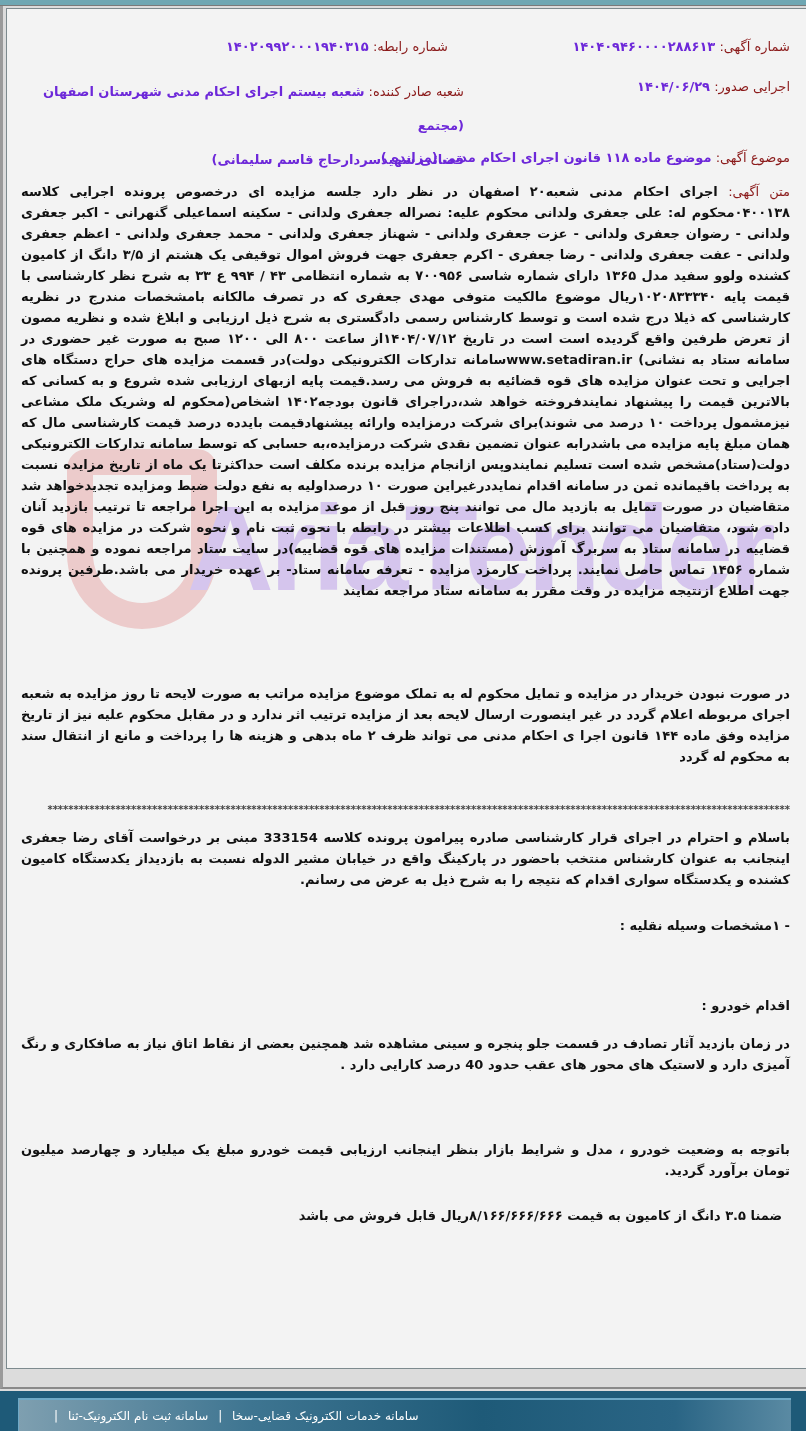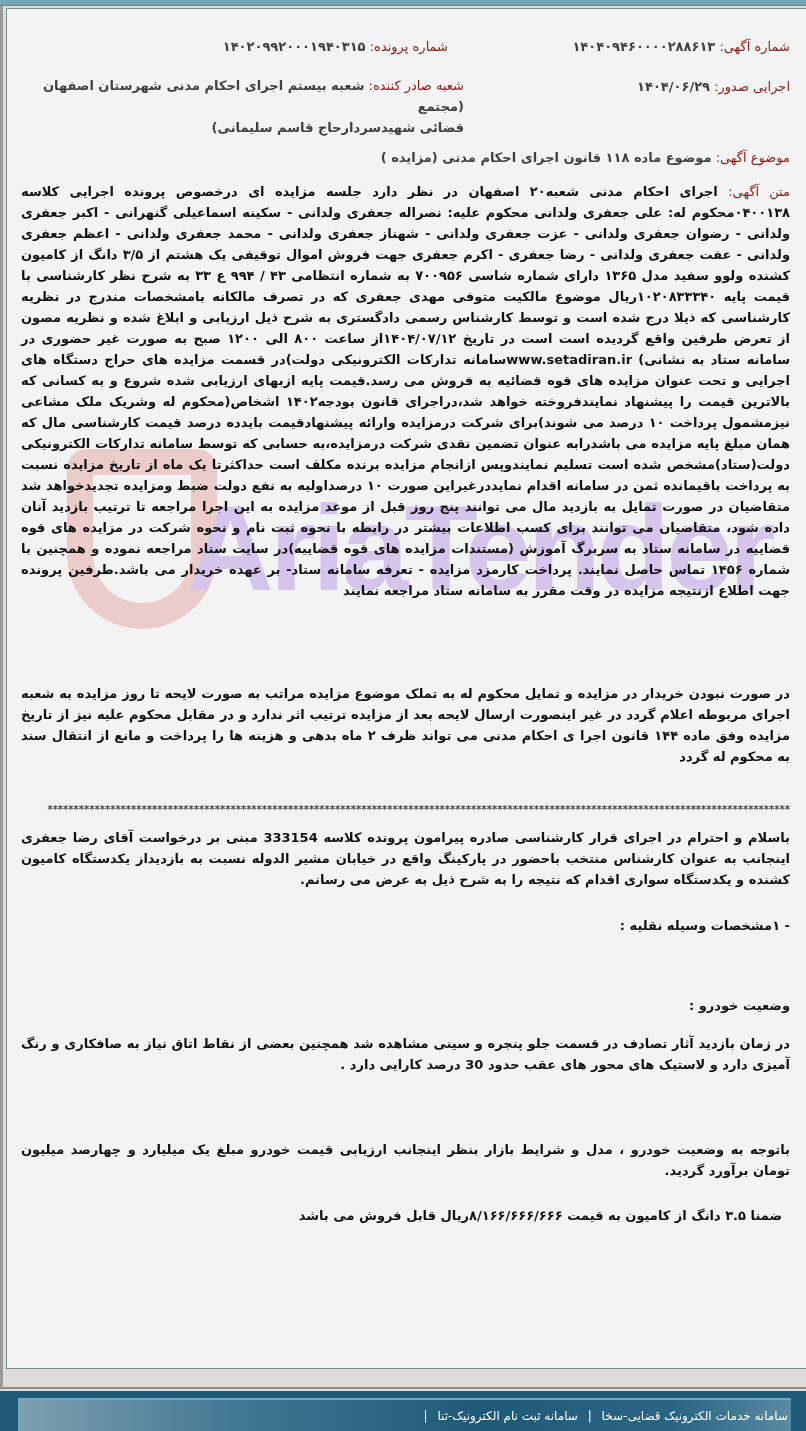--- a/index.html
+++ b/index.html
@@ -5,38 +5,38 @@
     * { box-sizing: border-box; margin: 0; padding: 0; }
     html, body { width: 806px; height: 1431px; overflow: hidden; background: #dcdcdc; }
     body { position: relative; font-family: "DejaVu Sans", "Liberation Sans", sans-serif; direction: rtl; }
 
     .top-bar { position: absolute; top: 0; left: 0; width: 806px; height: 6px; background: #6fa7b3; border-bottom: 1px solid #7a7a7a; }
     .outer-frame { position: absolute; top: 6px; left: 0; width: 806px; height: 1383px; background: #dcdcdc; border-left: 3px solid #9a9a9a; border-bottom: 2px solid #8a8a8a; }
     .panel { position: absolute; top: 2px; left: 3px; right: 0; height: 1361px; background: #f3f3f3; border-left: 1px solid #7d8a8e; border-top: 1px solid #7d8a8e; border-bottom: 1px solid #7d8a8e; }
 
     .meta-row { position: absolute; right: 16px; font-size: 13px; color: #222; white-space: nowrap; }
     .label { color: #8b1a1a; font-size: 13px; }
-    .value { color: #404040; font-weight: bold; font-size: 13px; }
+    .value { color: #6d28d9; font-weight: bold; font-size: 13px; }
 
-    .issuer-block { position: absolute; left: 30px; top: 71px; width: 430px; text-align: right; line-height: 21px; font-size: 13px; }
+    .issuer-block { position: absolute; left: 30px; top: 71px; width: 430px; text-align: right; line-height: 34px; font-size: 13px; }
 
     .subject-row { position: absolute; right: 16px; top: 141px; font-size: 13px; white-space: nowrap; }
 
     .body-text { position: absolute; right: 16px; left: 14px; font-size: 13px; font-weight: bold; color: #111; line-height: 21px; text-align: justify; text-align-last: right; }
     .body-text p { margin: 0; }
 
     .stars { position: absolute; right: 16px; left: 14px; top: 795px; font-size: 10px; color: #444; letter-spacing: 0px; overflow: hidden; white-space: nowrap; font-weight: bold; }
 
     .watermark { position: absolute; left: 60px; top: 430px; width: 380px; height: 260px; pointer-events: none; opacity: 0.22; }
     .wm-shield { position: absolute; left: 0; top: 10px; width: 150px; height: 180px; border: 26px solid #d64040; border-radius: 20px 20px 75px 75px; }
     .wm-text { position: absolute; left: 120px; top: 40px; font-family: "Liberation Sans", sans-serif; font-size: 120px; font-weight: bold; color: #6d28d9; direction: ltr; letter-spacing: -4px; }
 
     .footer { position: absolute; top: 1391px; left: 0; width: 806px; height: 40px; background: #1e5a78; }
     .footer-inner { position: absolute; top: 7px; left: 18px; width: 773px; height: 33px; background: linear-gradient(to right, #7e9fb0 0%, #3e7591 30%, #1e5a78 60%, #2a6585 85%, #5a8aa3 100%); border-top: 2px solid #6ea9c6; border-left: 1px solid #6ea9c6; }
-    .footer-links { position: absolute; top: 9px; left: 0; right: 0; text-align: right; font-size: 12px; color: #ffffff; direction: rtl; white-space: nowrap; }
+    .footer-links { position: absolute; top: 9px; left: 0; right: 0; text-align: left; font-size: 12px; color: #ffffff; direction: rtl; white-space: nowrap; padding-left: 32px; }
     .footer-links span { padding: 0 3px; }
     .sep { color: #ffffff; }
   </style>
 </head>
 <body>
 
 <div class="top-bar"></div>
 
 <div class="outer-frame">
   <div class="panel">
@@ -45,21 +45,21 @@
       <div class="wm-shield"></div>
       <div class="wm-text">AriaTender</div>
     </div>
 
     <div class="meta-row" style="top: 30px; right: 16px;">
       <span class="label">شماره آگهی:</span>
       <span class="value">۱۴۰۴۰۹۴۶۰۰۰۰۲۸۸۶۱۳</span>
     </div>
 
     <div class="meta-row" style="top: 30px; right: 358px;">
-      <span class="label">شماره پرونده:</span>
+      <span class="label">شماره رابطه:</span>
       <span class="value">۱۴۰۲۰۹۹۲۰۰۰۱۹۴۰۳۱۵</span>
     </div>
 
     <div class="meta-row" style="top: 70px; right: 16px;">
       <span class="label">اجرایی صدور:</span>
       <span class="value">۱۴۰۴/۰۶/۲۹</span>
     </div>
 
     <div class="issuer-block" style="right: 342px; left: 26px; top: 66px;">
       <span class="label">شعبه صادر کننده:</span>
@@ -79,22 +79,22 @@
       </p>
     </div>
 
     <div class="body-text" style="top: 674px;">در صورت نبودن خریدار در مزایده و تمایل محکوم له به تملک موضوع مزایده مراتب به صورت لایحه تا روز مزایده  به شعبه اجرای مربوطه اعلام گردد  در غیر اینصورت ارسال لایحه بعد از مزایده ترتیب اثر ندارد  و در مقابل محکوم علیه نیز از تاریخ مزایده وفق ماده ۱۴۴ قانون اجرا ی احکام مدنی می تواند ظرف ۲ ماه بدهی و هزینه ها را پرداخت و مانع از انتقال سند به محکوم له گردد</div>
 
     <div class="stars">**********************************************************************************************************************************************</div>
 
     <div class="body-text" style="top: 818px;">باسلام و احترام در اجرای قرار کارشناسی صادره پیرامون پرونده کلاسه 333154 مبنی بر درخواست آقای رضا جعفری اینجانب به عنوان کارشناس منتخب باحضور در پارکینگ واقع در خیابان مشیر الدوله نسبت به بازدیداز یکدستگاه کامیون کشنده و یکدستگاه سواری اقدام که نتیجه را به شرح ذیل به عرض می رسانم.</div>
 
     <div class="body-text" style="top: 906px;">- ۱مشخصات وسیله نقلیه :</div>
-    <div class="body-text" style="top: 986px;">وضعیت خودرو :</div>
-    <div class="body-text" style="top: 1024px;">در زمان بازدید آثار تصادف در قسمت جلو پنجره و سینی مشاهده شد همچنین بعضی از نقاط  اتاق نیاز به صافکاری و رنگ آمیزی دارد و لاستیک های محور های عقب حدود 30 درصد کارایی دارد .</div>
+    <div class="body-text" style="top: 986px;">اقدام خودرو :</div>
+    <div class="body-text" style="top: 1024px;">در زمان بازدید آثار تصادف در قسمت جلو پنجره و سینی مشاهده شد همچنین بعضی از نقاط  اتاق نیاز به صافکاری و رنگ آمیزی دارد و لاستیک های محور های عقب حدود 40 درصد کارایی دارد .</div>
     <div class="body-text" style="top: 1130px;">باتوجه به وضعیت خودرو ، مدل و شرایط بازار بنظر اینجانب ارزیابی قیمت خودرو مبلغ یک میلیارد و چهارصد میلیون تومان برآورد گردید.</div>
     <div class="body-text" style="top: 1196px; right: 24px;">ضمنا ۳.۵ دانگ از کامیون به قیمت ۸/۱۶۶/۶۶۶/۶۶۶ریال قابل فروش می باشد</div>
 
   </div>
 </div>
 
 <div class="footer">
   <div class="footer-inner">
     <div class="footer-links">
       <span>سامانه خدمات الکترونیک قضایی-سخا</span>

